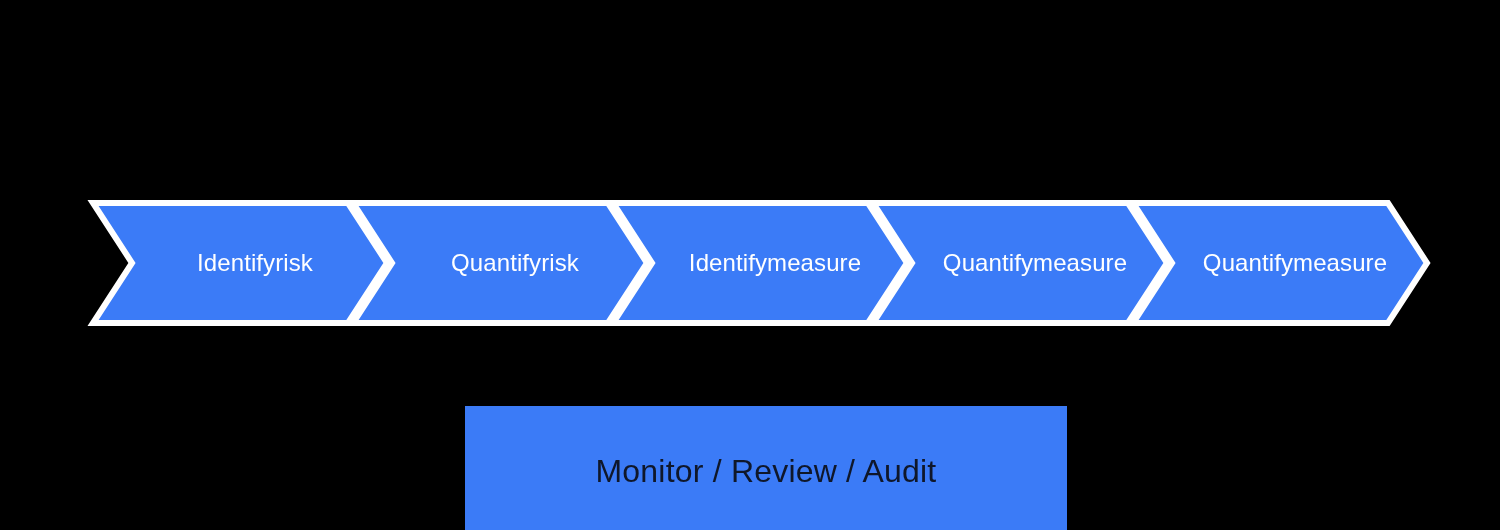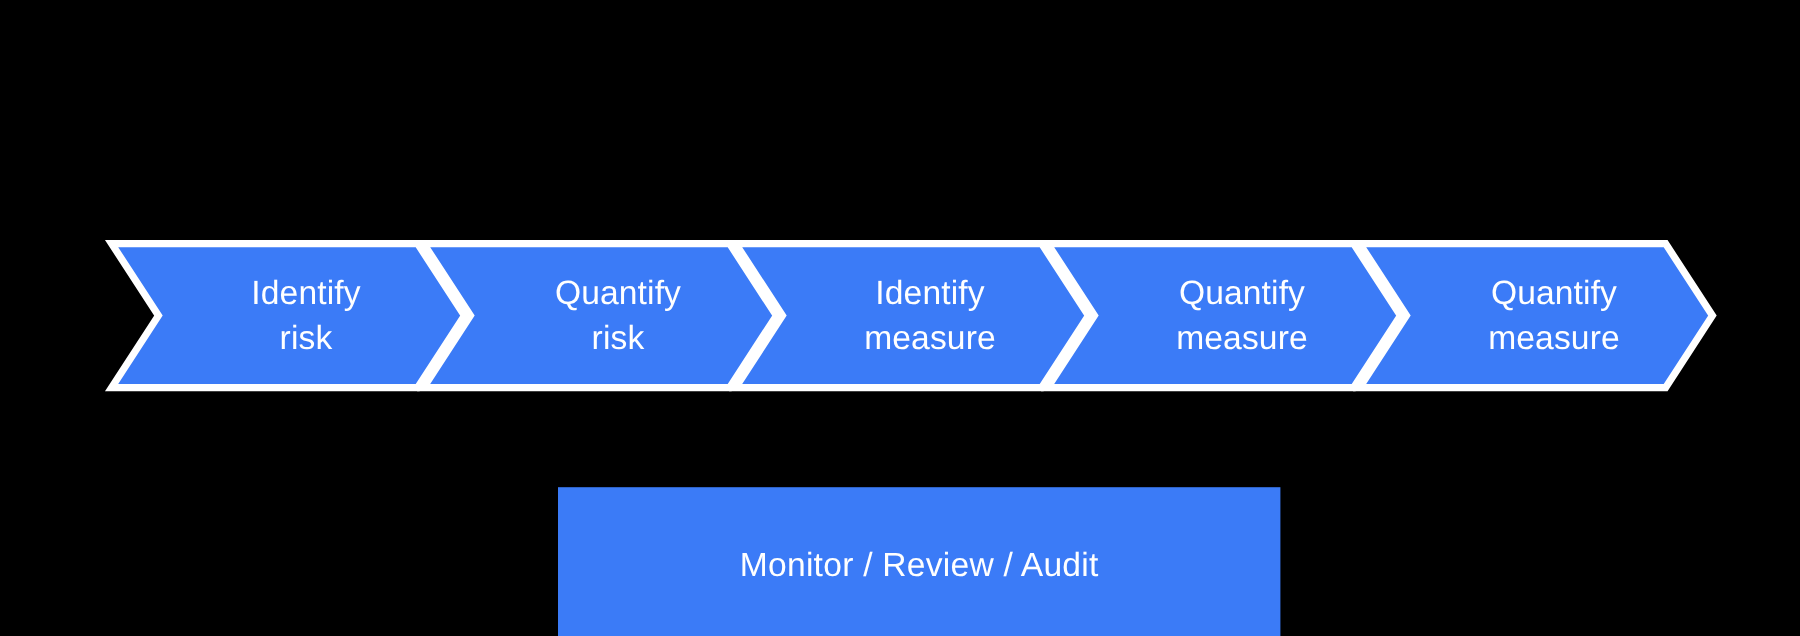--- a/index.html
+++ b/index.html
@@ -45,26 +45,26 @@
     height: 126px;
     overflow: visible;
   }
   .chevron-label {
     position: absolute;
     left: 44px;
     top: 0;
     width: 242px;
     height: 126px;
     display: flex;
-    flex-direction: column;
+    flex-direction: row;
     align-items: center;
     justify-content: center;
     color: #ffffff;
     font-family: "Liberation Sans", sans-serif;
-    font-size: 28px;
+    font-size: 24px;
     line-height: 38px;
     font-weight: 400;
     letter-spacing: 0.1px;
     text-align: right;
     white-space: nowrap;
     pointer-events: none;
   }
   .chevron-label .ln { display: block; }
 
   
@@ -75,23 +75,23 @@
     width: 602px;
     height: 128px;
     background: #3b7bf7;
     display: flex;
     align-items: flex-start;
     justify-content: center;
     box-sizing: border-box;
     padding-top: 48px;
   }
   .bottom-bar-label {
-    color: #ffffff;
+    color: #0f172a;
     font-family: "Liberation Sans", sans-serif;
-    font-size: 28px;
+    font-size: 32px;
     line-height: 34px;
     font-weight: 400;
     letter-spacing: 0.2px;
     white-space: nowrap;
   }
 </style>
 </head>
 <body>
 
 <div id="canvas">

